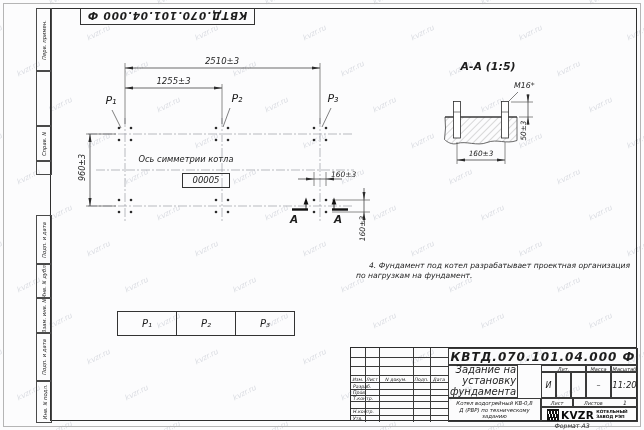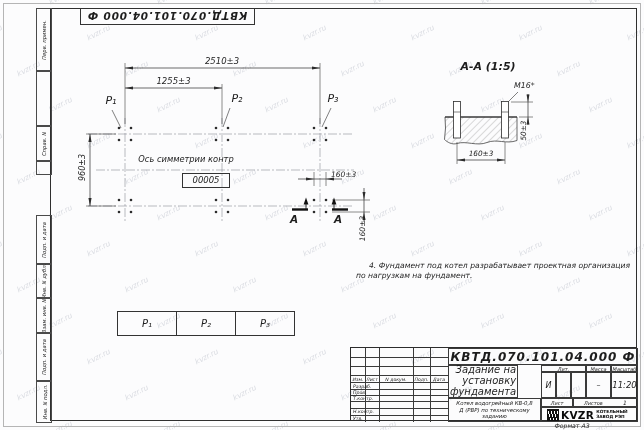--- a/index.html
+++ b/index.html
@@ -276,21 +276,21 @@
   </svg>
 
   <div class="t ctr" style="left:176px;top:56px;width:92px;font-size:8.5px;">2510±3</div>
   <div class="t ctr" style="left:131px;top:76px;width:85px;font-size:8.5px;">1255±3</div>
   <div class="t ctr" style="left:60px;top:163px;width:44px;font-size:8px;transform:rotate(-90deg);">960±3</div>
   <div class="t" style="left:331px;top:170px;width:40px;font-size:7.5px;">160±3</div>
   <div class="t ctr" style="left:342px;top:224px;width:40px;font-size:7.5px;transform:rotate(-90deg);">160±3</div>
   <div class="t ctr" style="left:100px;top:94px;width:22px;font-size:11px;">P₁</div>
   <div class="t ctr" style="left:226px;top:92px;width:22px;font-size:11px;">P₂</div>
   <div class="t ctr" style="left:322px;top:92px;width:22px;font-size:11px;">P₃</div>
-  <div class="t ctr" style="left:136px;top:154px;width:100px;font-size:8.3px;">Ось симметрии контр</div>
+  <div class="t ctr" style="left:136px;top:154px;width:100px;font-size:8.3px;">Ось симметрии котла</div>
   <div class="t levelbox">00005</div>
   <div class="t ctr" style="left:286px;top:213px;width:16px;font-size:10.5px;font-weight:bold;">А</div>
   <div class="t ctr" style="left:330px;top:213px;width:16px;font-size:10.5px;font-weight:bold;">А</div>
 
   <div class="t ctr" style="left:446px;top:60px;width:84px;font-size:11px;font-weight:bold;">А-А (1:5)</div>
   <div class="t" style="left:514px;top:81px;width:34px;font-size:7.8px;">M16*</div>
   <div class="t ctr" style="left:506px;top:126px;width:34px;font-size:7.3px;transform:rotate(-90deg);">50±3</div>
   <div class="t ctr" style="left:458px;top:149px;width:46px;font-size:7.3px;">160±3</div>
 
   <div id="notes" class="abs">

